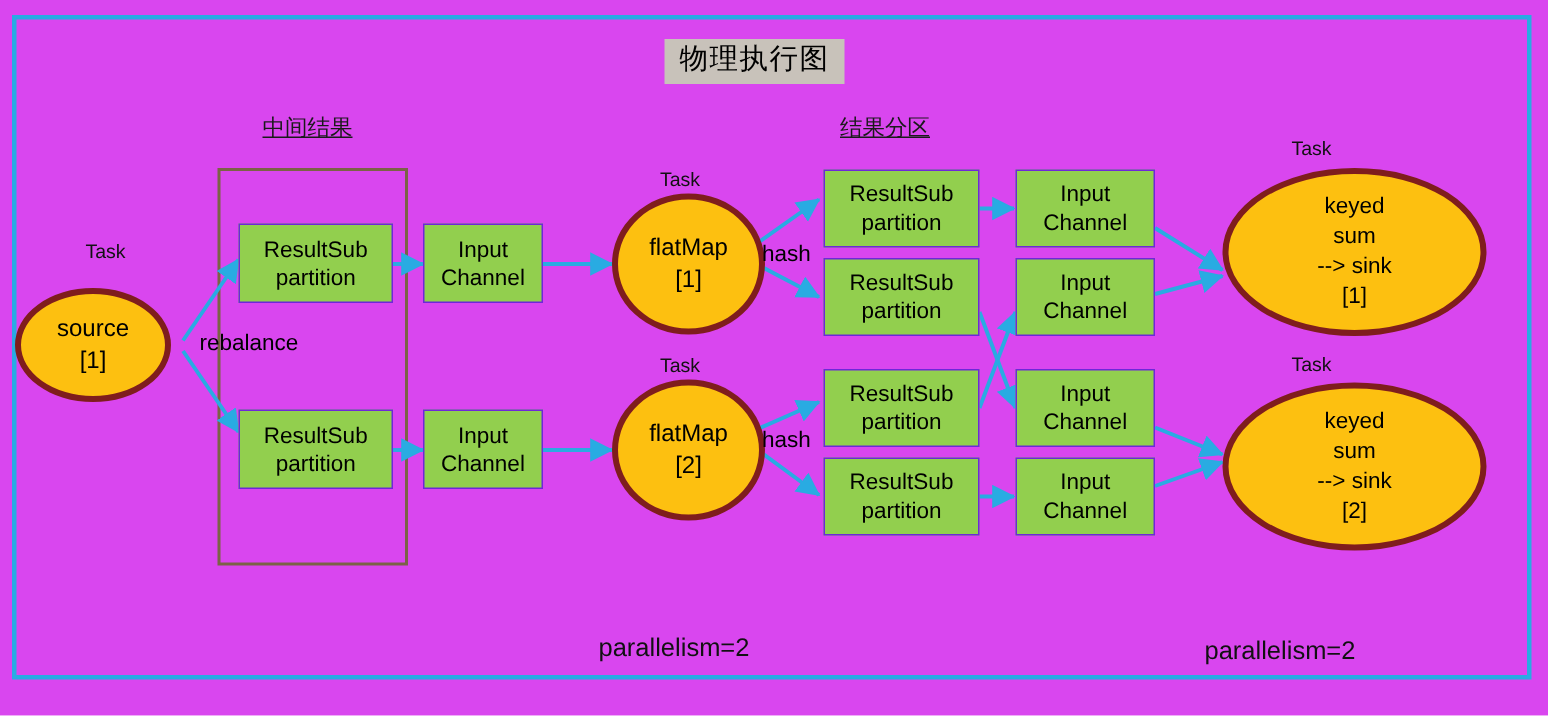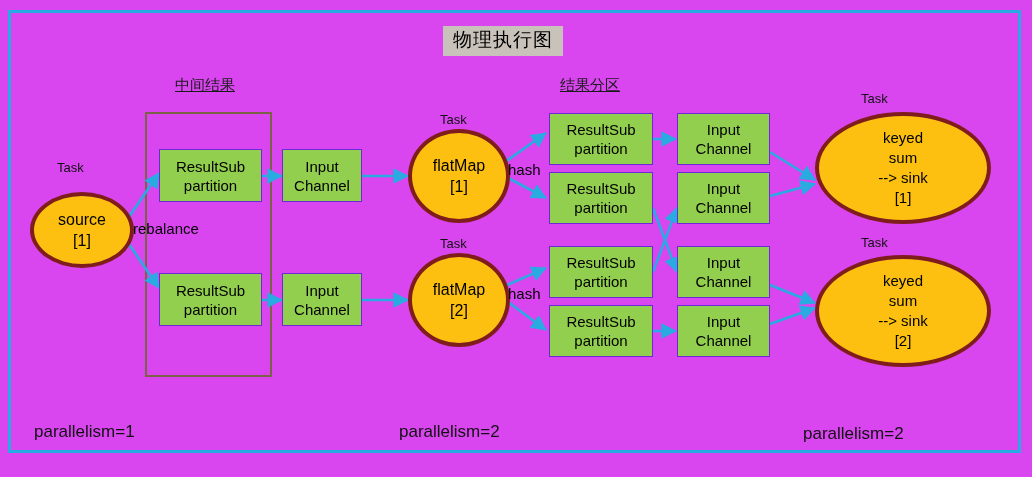--- a/index.html
+++ b/index.html
@@ -165,21 +165,21 @@
 
   <div class="caption" style="left:175px;top:76px;">中间结果</div>
   <div class="caption" style="left:560px;top:76px;text-align:right;">结果分区</div>
 
   <div class="task-label" style="left:57px;top:160px;">Task</div>
   <div class="task-label" style="left:440px;top:112px;">Task</div>
   <div class="task-label" style="left:440px;top:236px;">Task</div>
   <div class="task-label" style="left:861px;top:91px;">Task</div>
   <div class="task-label" style="left:861px;top:235px;">Task</div>
 
-  <div class="ell" style="left:30px;top:192px;width:104px;height:76px;">
+  <div class="ell" style="left:10px;top:192px;width:104px;height:76px;">
     <span>source</span>
     <span>[1]</span>
   </div>
 
   <div class="gbox" style="left:159px;top:149px;width:103px;height:53px;">
     <span>ResultSub</span>
     <span>partition</span>
   </div>
   <div class="gbox" style="left:159px;top:273px;width:103px;height:53px;">
     <span>ResultSub</span>
@@ -248,17 +248,16 @@
     <span>keyed</span>
     <span>sum</span>
     <span>--&gt; sink</span>
     <span>[2]</span>
   </div>
 
   <div class="edge-label" style="left:133px;top:220px;">rebalance</div>
   <div class="edge-label" style="left:508px;top:161px;">hash</div>
   <div class="edge-label" style="left:508px;top:285px;">hash</div>
 
-  <div class="par-label" style="left:34px;top:422px;">parallelism=1</div>
   <div class="par-label" style="left:399px;top:422px;">parallelism=2</div>
   <div class="par-label" style="left:803px;top:424px;">parallelism=2</div>
 
 </div>
 
 </body></html>

